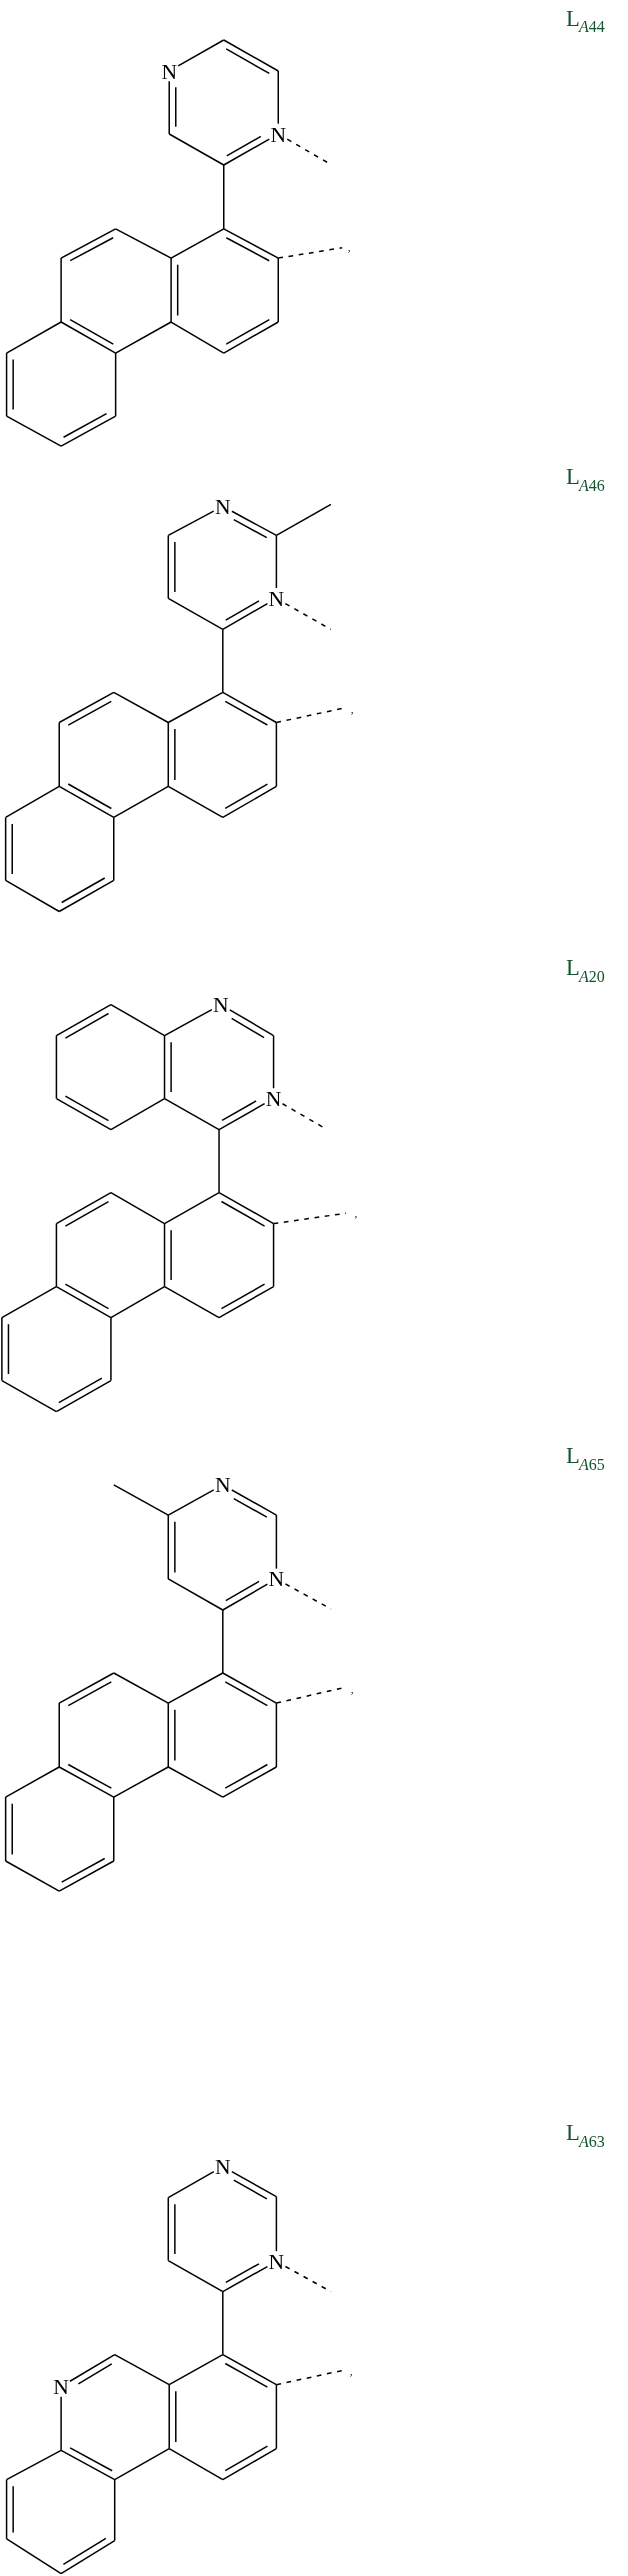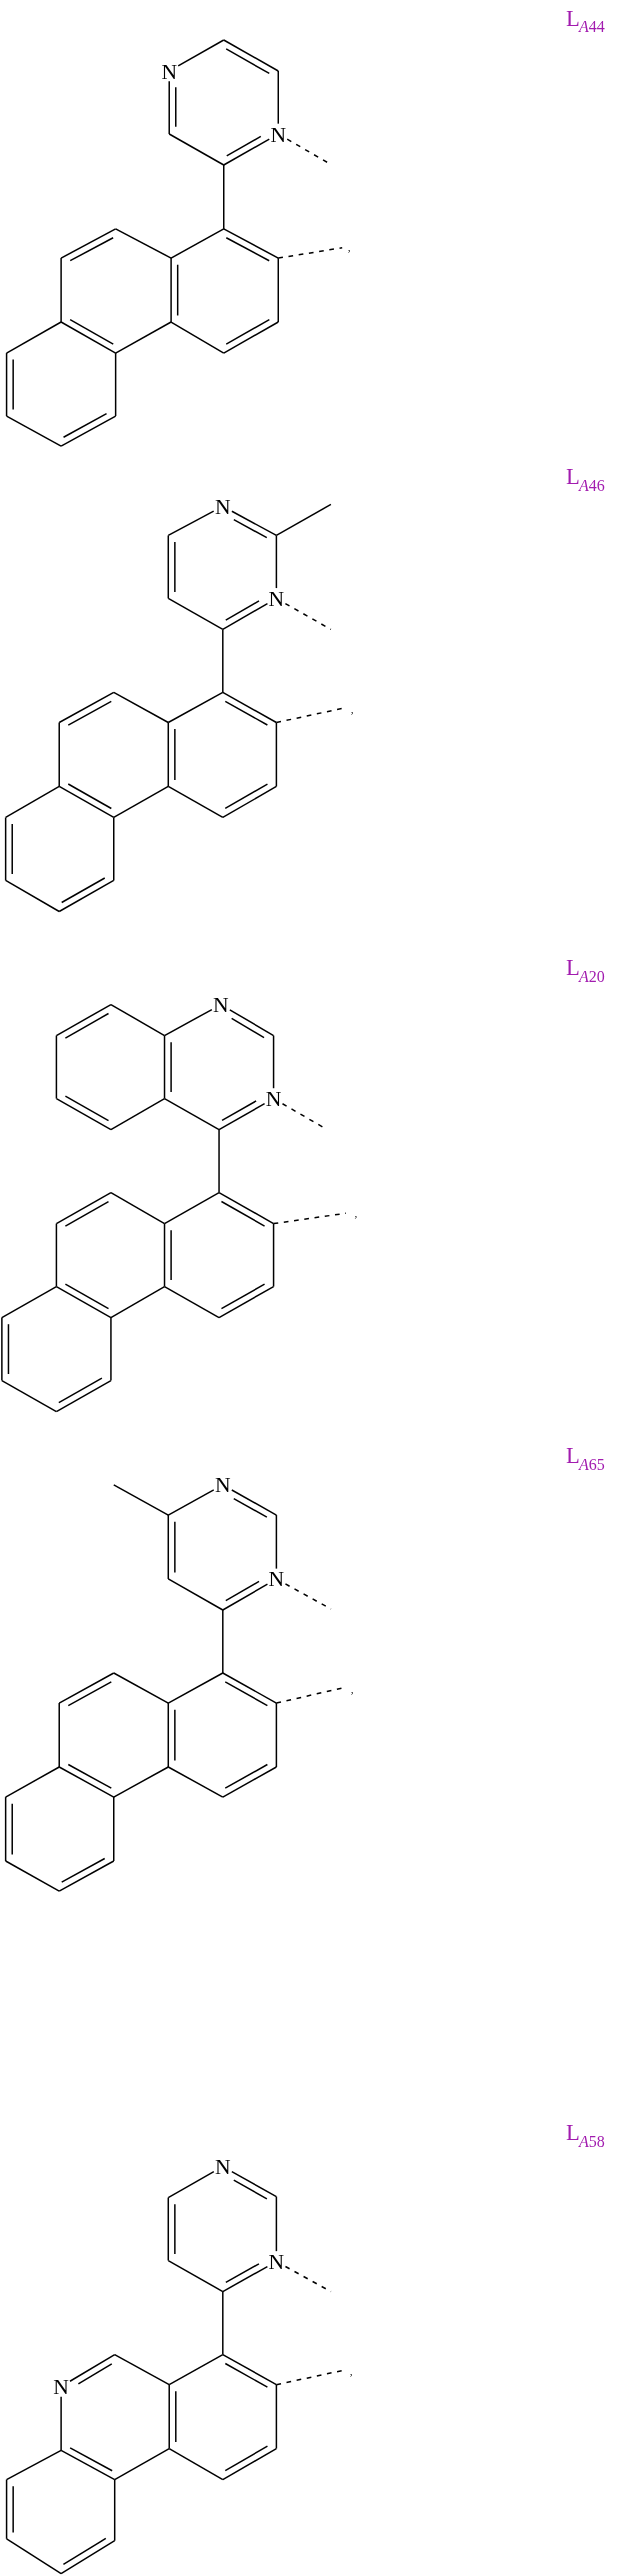--- a/index.html
+++ b/index.html
@@ -1,18 +1,18 @@
 <!DOCTYPE html>
 <html style="font-size:15px"><head>
 <meta charset="utf-8">
 <style>
   html, body { margin: 0; padding: 0; background: #ffffff; }
   body { width: 628px; height: 2576px; position: relative; overflow: hidden; font-family: "Liberation Serif", "DejaVu Serif", serif; }
   #canvas { position: absolute; left: 0; top: 0; }
-  .label { position: absolute; font-family: "Liberation Serif", "DejaVu Serif", serif; color: #a21caf; font-size: 22.6px; line-height: 1; }
+  .label { position: absolute; font-family: "Liberation Serif", "DejaVu Serif", serif; color: #14532d; font-size: 22.6px; line-height: 1; }
   .label .main { font-size: 22.6px; }
   .label .sub { font-size: 16px; font-style: italic; position: relative; top: 6.6px; margin-left: -0.9px; }
   .label .sub .num { font-style: normal; }
 </style>
 </head>
 <body>
 
 <svg id="canvas" width="628" height="2576" viewBox="0 0 668 2739" xmlns="http://www.w3.org/2000/svg">
     <g>
       <line x1="238" y1="42" x2="296" y2="75" stroke="#000000" stroke-width="1.6"></line>
@@ -233,16 +233,16 @@
   <div class="label" style="left: 566px; top: 466px;">
     <span class="main">L</span><span class="sub"><span>A</span><span class="num">46</span></span>
   </div>
   <div class="label" style="left: 566px; top: 957px;">
     <span class="main">L</span><span class="sub"><span>A</span><span class="num">20</span></span>
   </div>
   <div class="label" style="left: 566px; top: 1445px;">
     <span class="main">L</span><span class="sub"><span>A</span><span class="num">65</span></span>
   </div>
   <div class="label" style="left: 566px; top: 2122px;">
-    <span class="main">L</span><span class="sub"><span>A</span><span class="num">58</span></span>
+    <span class="main">L</span><span class="sub"><span>A</span><span class="num">63</span></span>
   </div>
 </div>
 
 
 </body></html>

